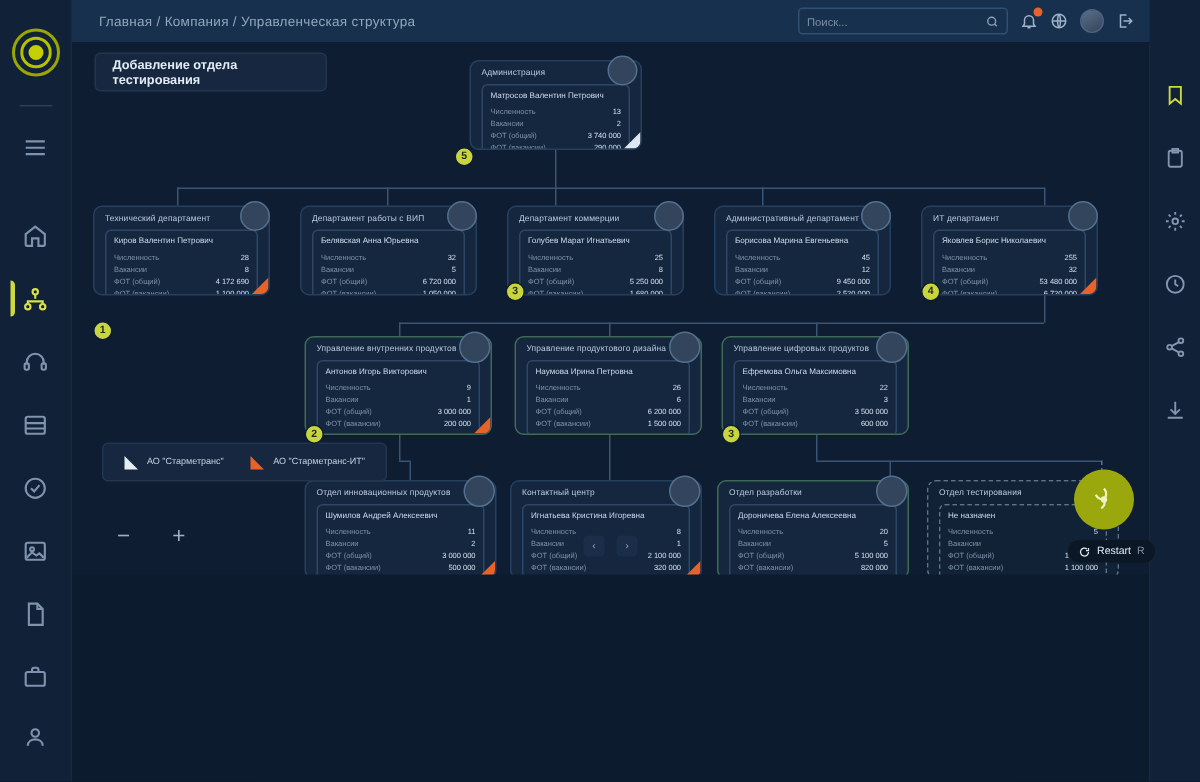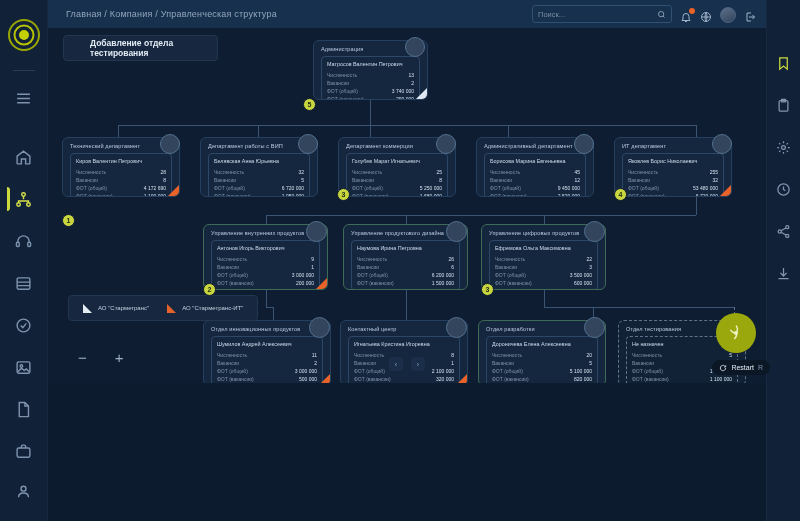--- a/index.html
+++ b/index.html
@@ -53,21 +53,21 @@
   .rb-item.hl { color: #cdd93f; }
   .rb-item svg { width: 15px; height: 15px; }
 
   
   .header {
     position: absolute; left: 48px; top: 0; right: 34px; height: 28px;
     background: #16304d; display: flex; align-items: center;
     padding: 0 10px 0 18px;
   }
   .breadcrumb { font-size: 9px; color: #93a6bd; letter-spacing: .2px; }
-  .header-right { margin-left: auto; display: flex; align-items: flex-end; gap: 8px; }
+  .header-right { margin-left: auto; display: flex; align-items: center; gap: 8px; }
   .search-box {
     width: 140px; height: 18px; border: 1px solid #2f4f73; border-radius: 3px;
     background: #16304d; display: flex; align-items: center; padding: 0 5px;
   }
   .search-box input {
     flex: 1; border: none; outline: none; background: transparent;
     color: #b9c8da; font-size: 7.5px; font-family: "Liberation Sans", sans-serif;
   }
   .search-box input::placeholder { color: #7a8da4; }
   .search-box .mag { color: #8ea1b8; display: flex; }
@@ -85,21 +85,21 @@
   }
 
   
   .canvas {
     position: absolute; left: 48px; top: 28px; right: 34px; bottom: 0;
     background: #0e1d31; overflow: hidden;
   }
   .toast {
     position: absolute; left: 15px; top: 7px; width: 155px; height: 26px;
     background: #16273f; border: 1px solid #22374f; border-radius: 4px;
-    display: flex; align-items: center; padding: 0 26px;
+    display: flex; align-items: center; padding: 0 11px;
     font-size: 8.5px; color: #e3ecf5; font-weight: bold;
   }
 
   
   .card {
     position: absolute; border-radius: 6px; padding: 5px 7px 6px;
     background: #15273f; border: 1px solid #25405f; overflow: hidden;
   }
   .card.green { border-color: #3f6a55; }
   .card.dashed { border: 1px dashed #5f738c; background: #122236; }

